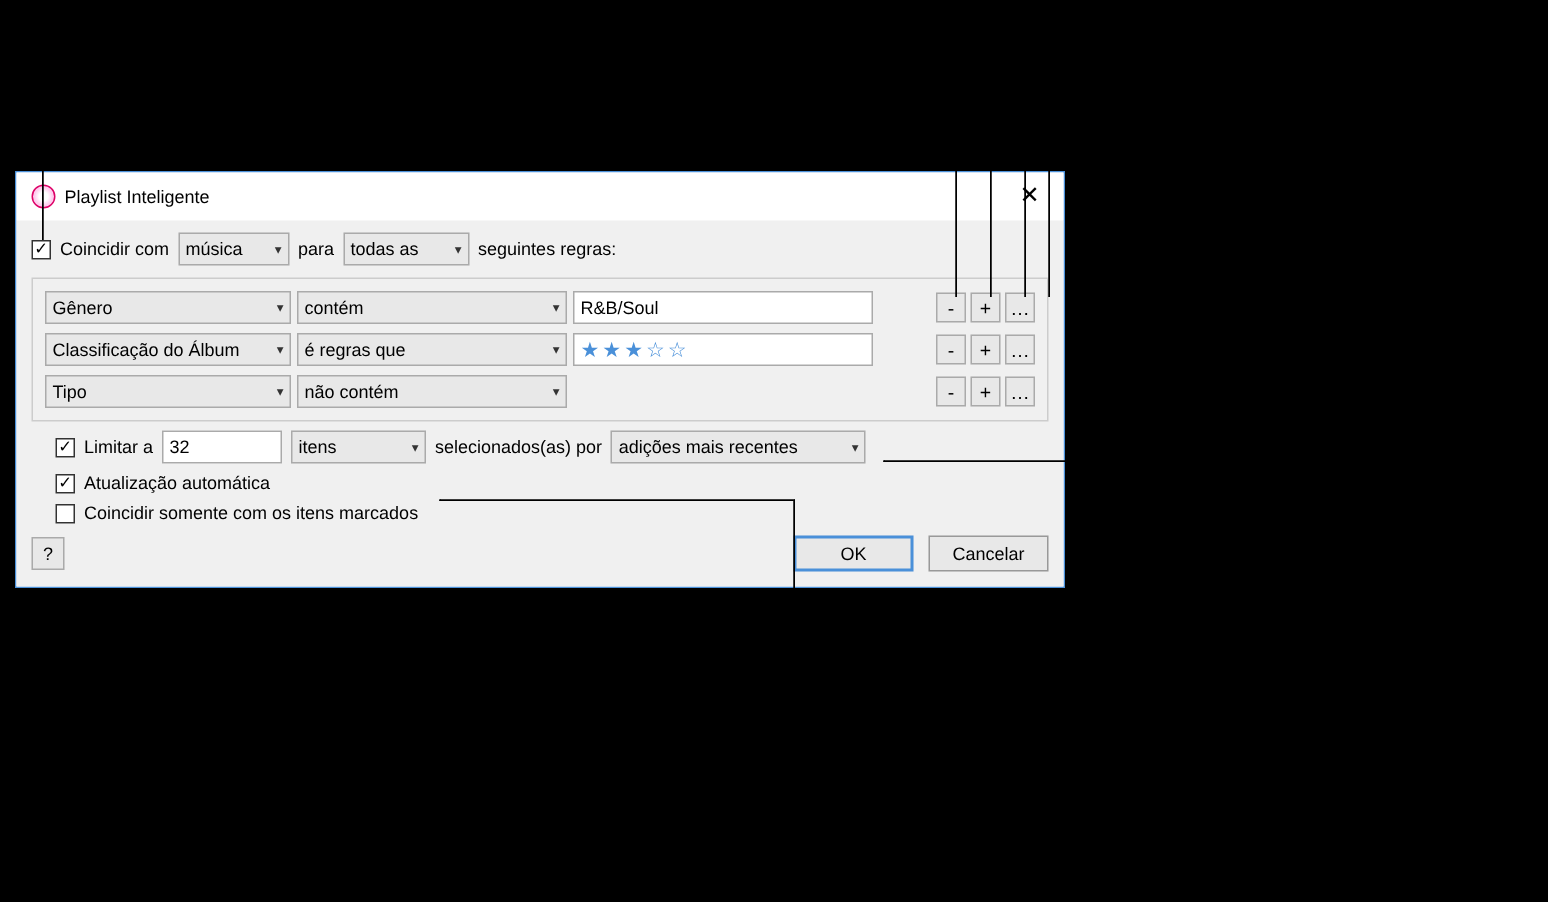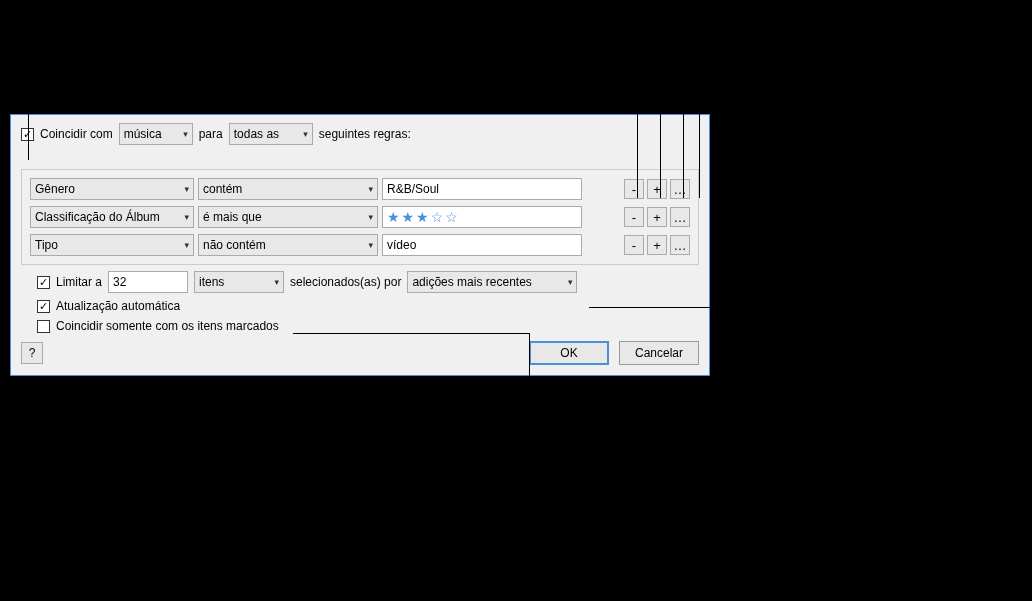--- a/index.html
+++ b/index.html
@@ -47,21 +47,21 @@
       padding: 2px 6px;
     }
     .body {
       background: #f0f0f0;
       padding: 8px 10px 10px 10px;
     }
     .top-row {
       display: flex;
       align-items: center;
       gap: 6px;
-      margin-bottom: 24px;
+      margin-bottom: 8px;
     }
     .checkbox {
       width: 13px;
       height: 13px;
       border: 1px solid #333;
       background: #fff;
       display: inline-flex;
       align-items: center;
       justify-content: center;
       font-size: 11px;
@@ -172,20 +172,27 @@
       align-items: center;
     }
     .callout-bracket .hline { width: 100%; height: 1px; background: #000; }
     .callout-bracket .vseg { width: 1px; background: #000; }
     label { cursor: default; }
   </style>
 </head>
 <body>
 
 <div class="dialog">
+  <div class="titlebar">
+    <div class="titlebar-left">
+      <div class="app-icon"></div>
+      <span class="titlebar-title">Playlist Inteligente</span>
+    </div>
+    <div class="close-x">✕</div>
+  </div>
 
   <div class="body">
 
     <div class="top-row">
       <span class="checkbox checked"></span>
       <label>Coincidir com</label>
       <div class="select" style="width:74px">
         <span>música</span>
         <span class="chev">▾</span>
       </div>
@@ -223,21 +230,21 @@
             </div>
         </div>
       </div>
 
       <div class="rule-row">
         <div class="select col-field">
           <span>Classificação do Álbum</span>
           <span class="chev">▾</span>
         </div>
         <div class="select col-op">
-          <span>é mais que</span>
+          <span>é regras que</span>
           <span class="chev">▾</span>
         </div>
         <div class="text-input col-val">
           <span class="stars">★★★<span class="empty-star">☆☆</span></span>
         </div>
         <div class="btns">
           <div class="sqbtn">
               <span>-</span>
             </div>
           <div class="sqbtn">
@@ -250,23 +257,20 @@
       </div>
 
       <div class="rule-row">
         <div class="select col-field">
           <span>Tipo</span>
           <span class="chev">▾</span>
         </div>
         <div class="select col-op">
           <span>não contém</span>
           <span class="chev">▾</span>
-        </div>
-        <div class="text-input col-val">
-          <span>vídeo</span>
         </div>
         <div class="btns">
           <div class="sqbtn">
               <span>-</span>
             </div>
           <div class="sqbtn">
               <span>+</span>
             </div>
           <div class="sqbtn">
               <span>…</span>

